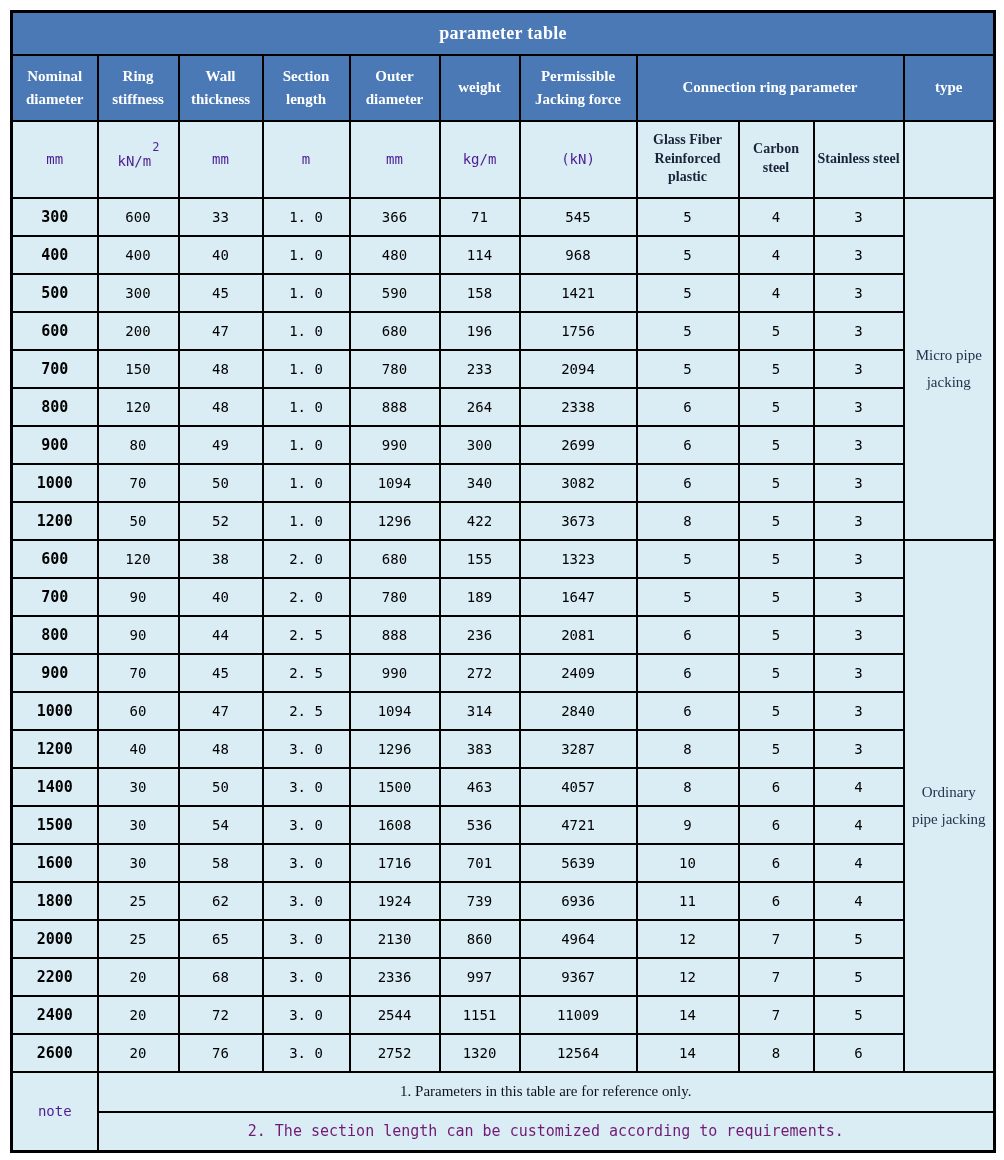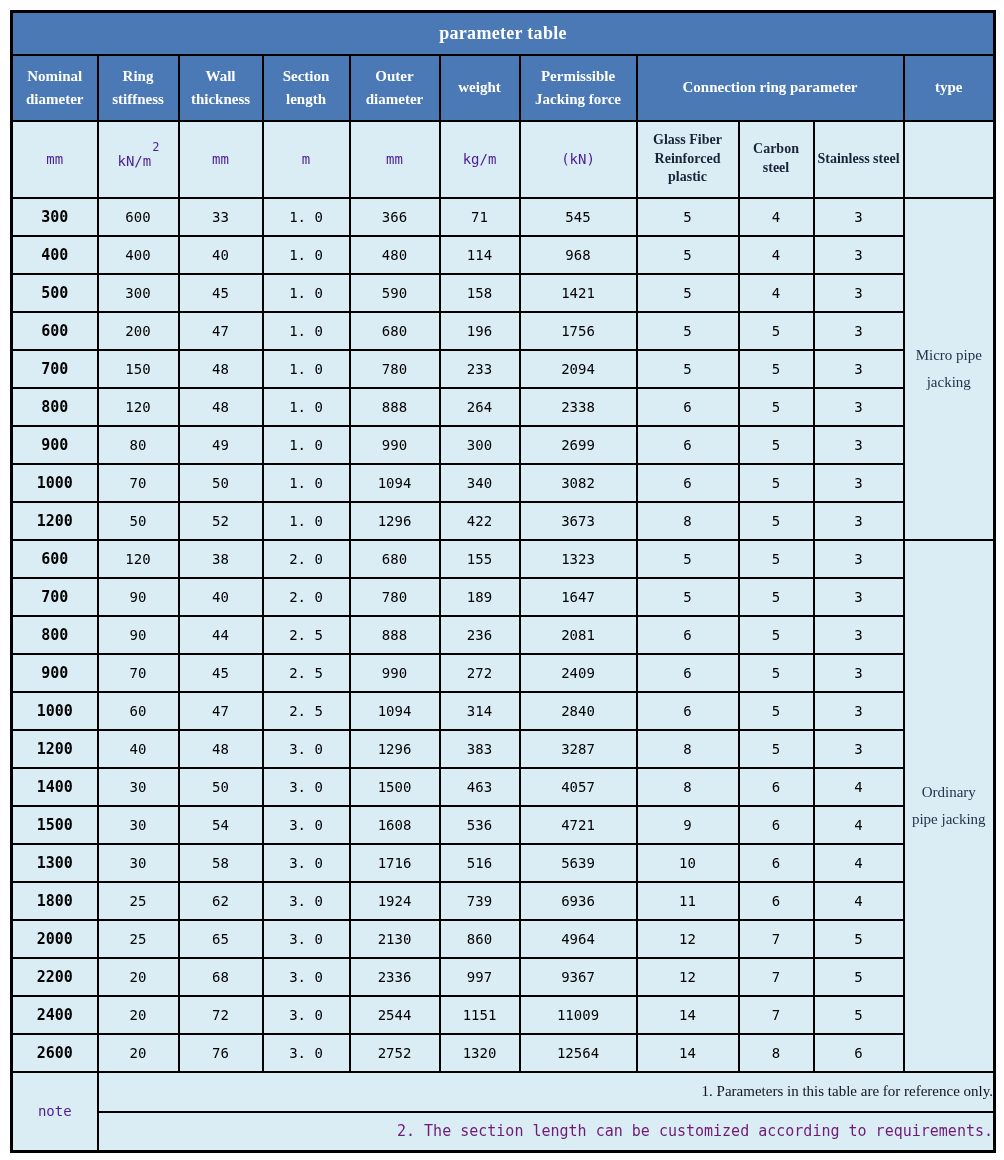--- a/index.html
+++ b/index.html
@@ -72,21 +72,21 @@
   tbody.data-body td.type-cell {
     font: 15px/1.75 "Liberation Serif", serif;
     color: #27314D;
     padding: 8px 4px;
   }
   td.note-label {
     font: 14px "DejaVu Sans Mono", monospace;
     color: #4c1d95;
   }
   td.note-line {
-    text-align: right;
+    text-align: center;
     height: 40px;
   }
   td.note-line.note-serif { font: 15px "Liberation Serif", serif; color: #10151c; }
   td.note-line.note-mono  { font: 15px "DejaVu Sans Mono", monospace; color: #701a75; }
 </style>
 </head>
 <body>
 
 <div class="page">
   <table class="param-table">
@@ -336,26 +336,26 @@
           <td>54</td>
           <td>3. 0</td>
           <td>1608</td>
           <td>536</td>
           <td>4721</td>
           <td>9</td>
           <td>6</td>
           <td>4</td>
         </tr>
         <tr>
-          <td class="first-col">1300</td>
+          <td class="first-col">1600</td>
           <td>30</td>
           <td>58</td>
           <td>3. 0</td>
           <td>1716</td>
-          <td>516</td>
+          <td>701</td>
           <td>5639</td>
           <td>10</td>
           <td>6</td>
           <td>4</td>
         </tr>
         <tr>
           <td class="first-col">1800</td>
           <td>25</td>
           <td>62</td>
           <td>3. 0</td>

